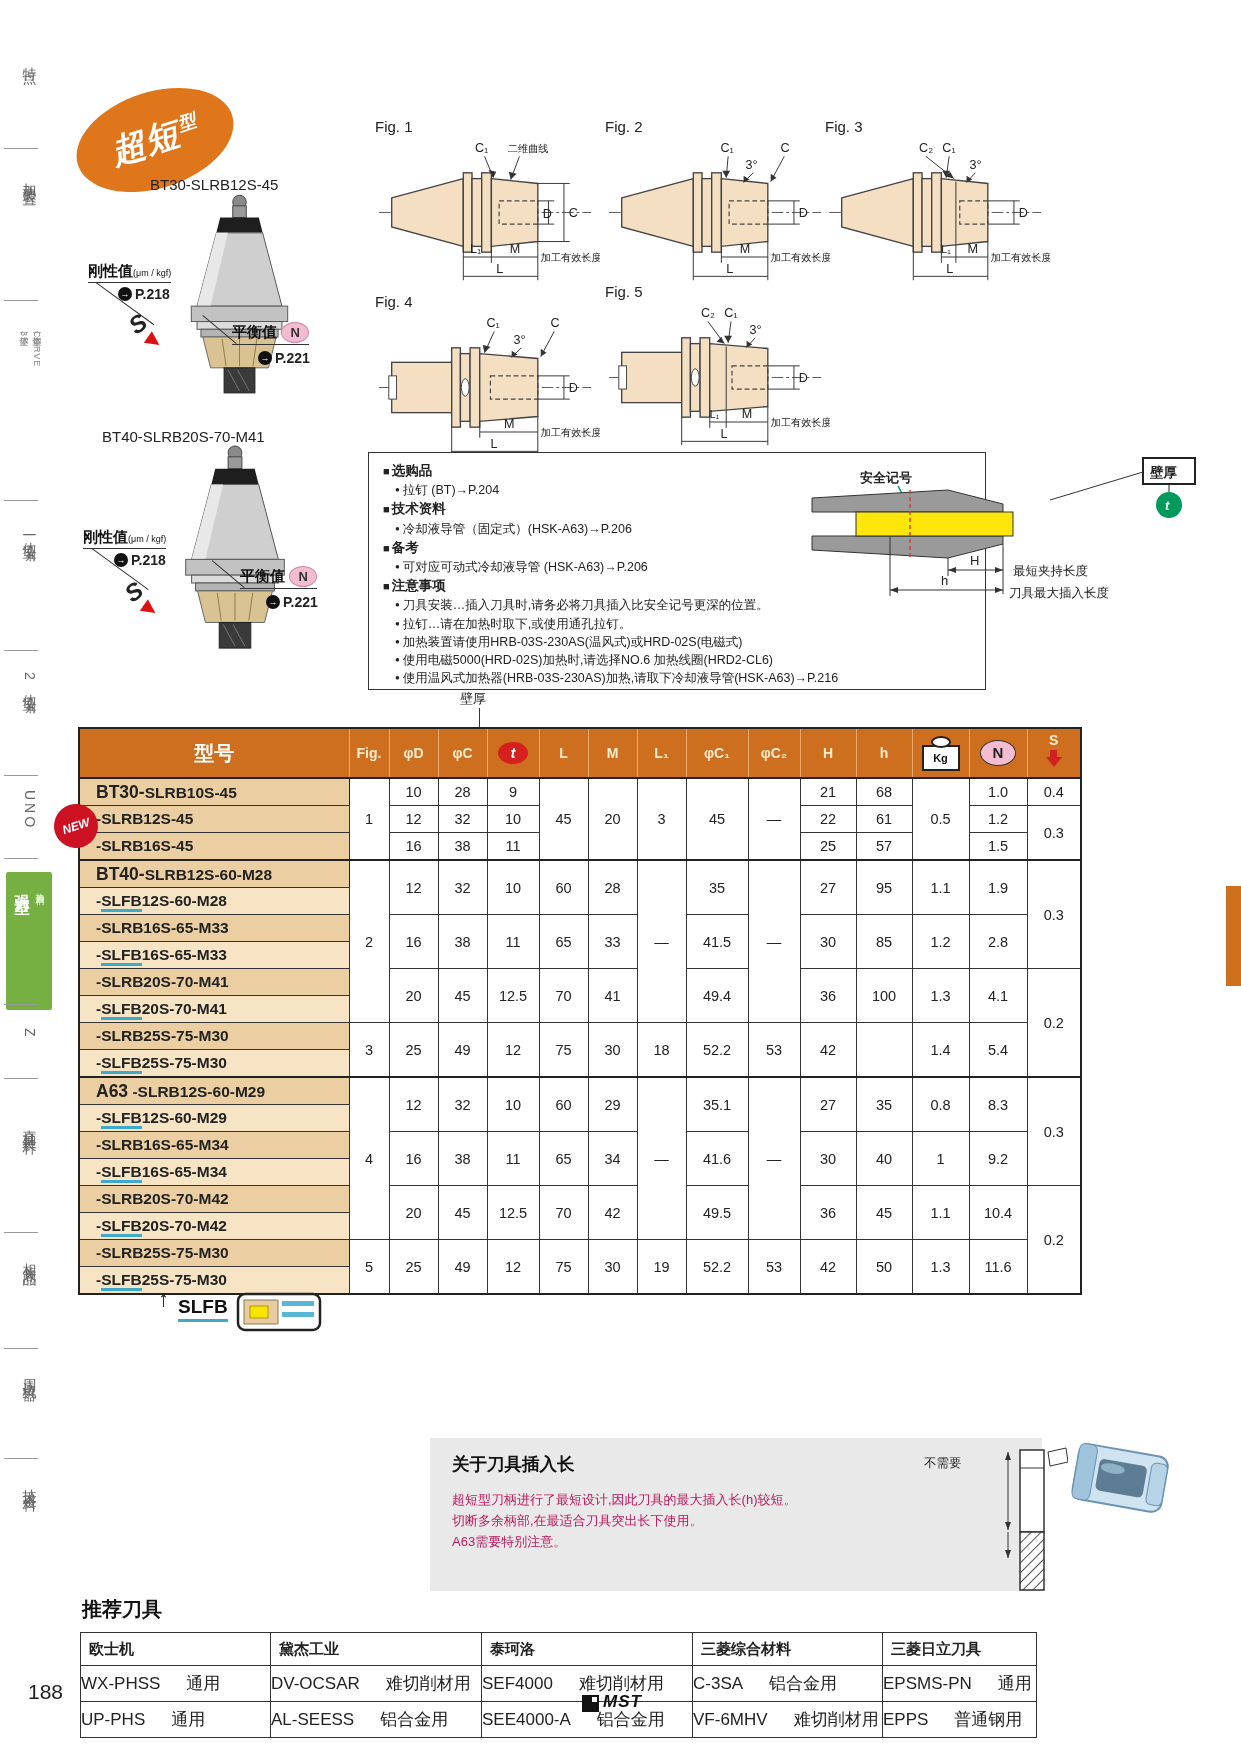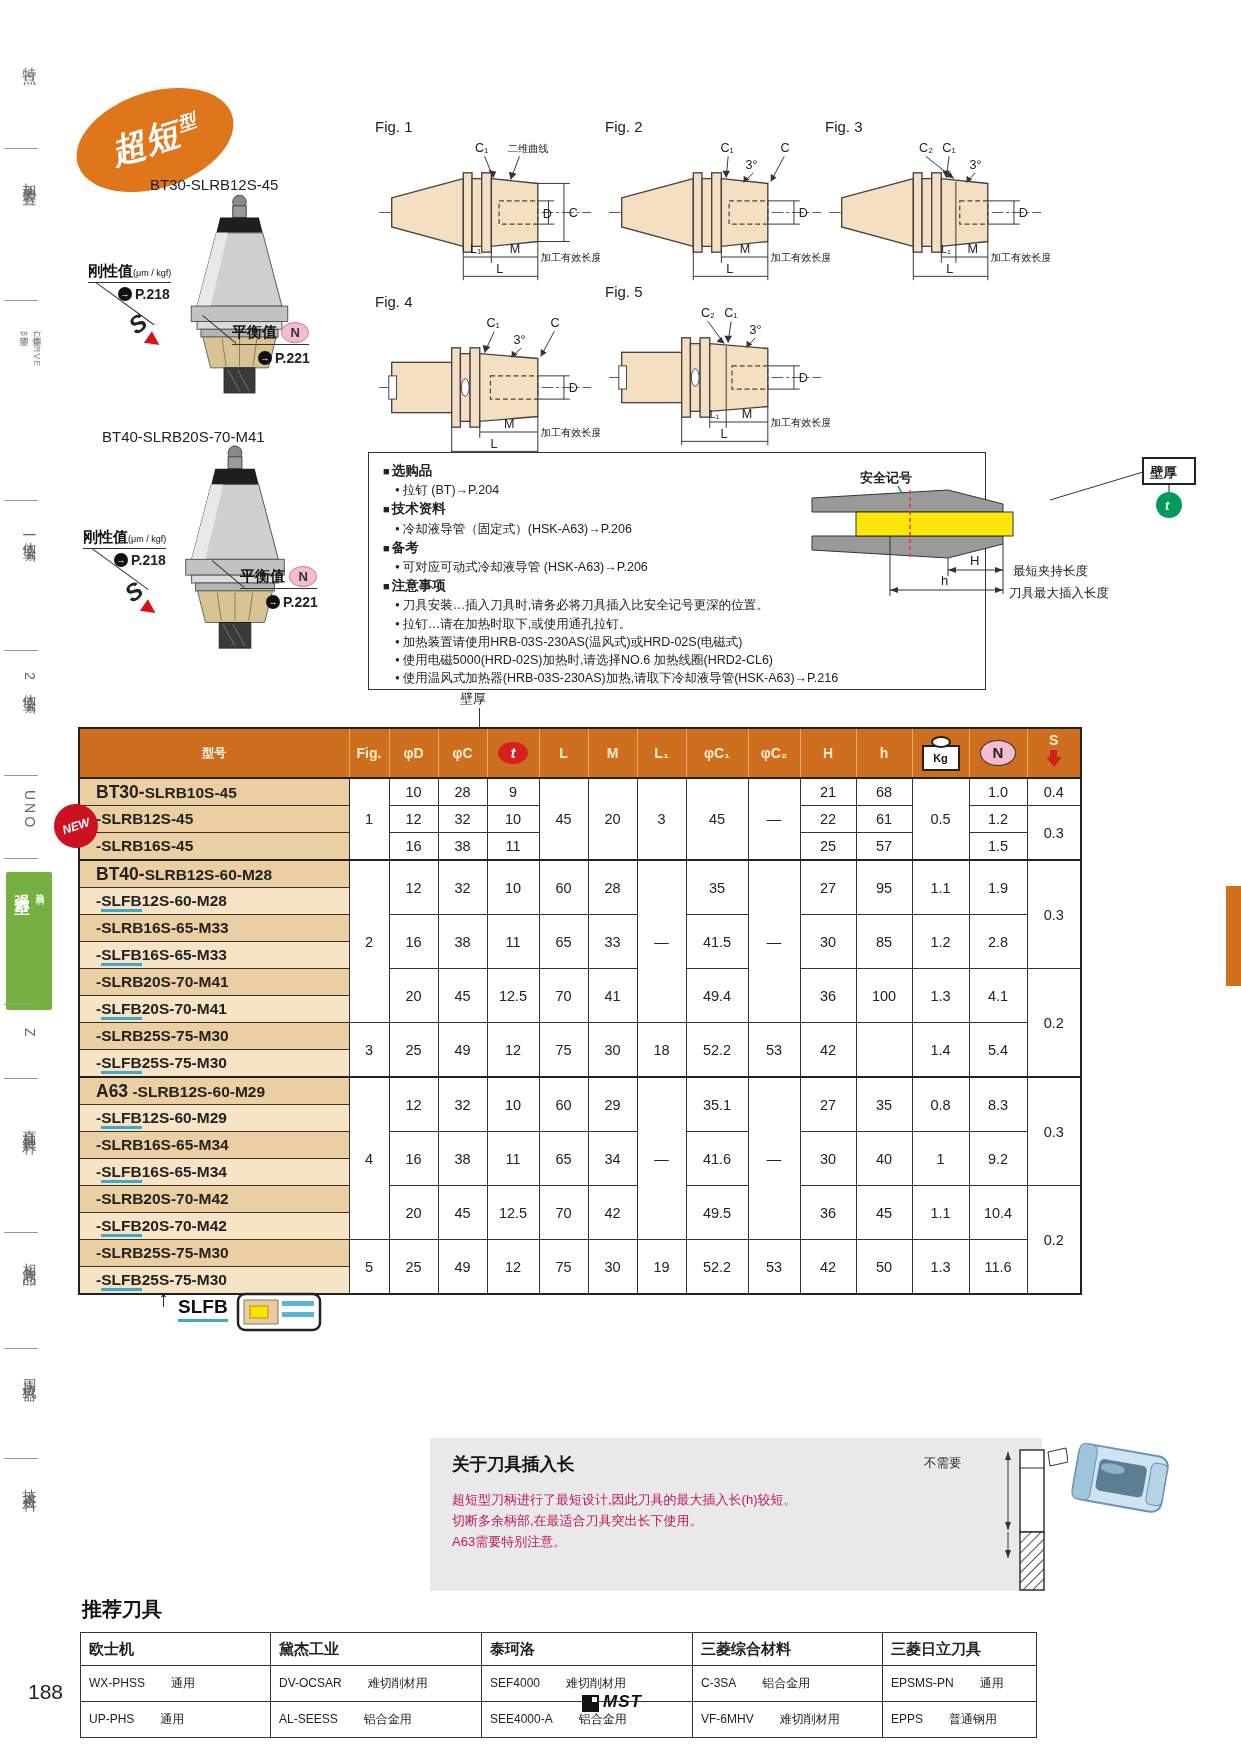--- a/index.html
+++ b/index.html
@@ -54,21 +54,21 @@
   .green{fill:#009A5C;font-weight:bold;font-size:15px;}
 
   
   .wallp{position:absolute;left:460px;top:690px;font-size:13px;color:#222;}
   .wallp-line{position:absolute;left:479px;top:708px;height:42px;border-left:1.5px solid #333;}
   .wallp-arr{position:absolute;left:474px;top:748px;width:0;height:0;border:6px solid transparent;border-top:9px solid #333;}
 
   
   table.spec{position:absolute;left:78px;top:727px;width:1002px;border-collapse:collapse;table-layout:fixed;border:2.2px solid #222;}
   table.spec th{background:#CE6E1F;color:#FFEDD0;font-size:14px;font-weight:bold;height:48px;border:1px solid #E8A86A;border-top:none;text-align:center;padding:0;}
-  table.spec th.c-model{color:#fff;font-size:12px;font-family:Liberation Mono, monospace;}
+  table.spec th.c-model{color:#fff;font-size:20px;font-family:Liberation Mono, monospace;}
   table.spec td{border:1px solid #333;height:26px;text-align:center;font-size:14.5px;padding:0;background:#fff;}
   table.spec td.model{background:#EBCFA2;text-align:left;padding-left:16px;font-weight:bold;font-size:15.5px;border-right:1.6px solid #222;}
   table.spec td.model b{font-size:17.5px;font-weight:900;}
   table.spec td.model .u{border-bottom:3px solid #3FA9CB;}
   table.spec td.model.slfb{background:#F6E4C4;}
   table.spec tr.group td{border-top:2.2px solid #222;}
   .tball{display:inline-block;background:#D5201F;color:#fff;border-radius:50%;width:30px;height:22px;line-height:22px;font-style:italic;font-weight:bold;font-size:14px;}
   .nball{display:inline-block;background:#F3BCD0;border:1.5px solid #333;color:#222;border-radius:50%;width:34px;height:24px;line-height:24px;font-weight:bold;font-size:15px;}
   .kgicon{display:inline-block;position:relative;background:#fff;border:2px solid #222;color:#111;font-size:11px;font-weight:bold;width:34px;height:22px;line-height:22px;margin-top:10px;}
   .kgicon::before{content:"";position:absolute;left:7px;top:-11px;width:16px;height:8px;background:#fff;border:2px solid #222;border-radius:50%;}
@@ -86,21 +86,21 @@
   .insnote .t{position:absolute;left:22px;top:14px;font-size:17.5px;font-weight:bold;color:#111;}
   .insnote .l{position:absolute;left:22px;top:52px;font-size:13px;line-height:1.6;color:#be185d;}
   .notneed{position:absolute;left:924px;top:1455px;font-size:12.5px;color:#222;}
   .colgfx{position:absolute;left:988px;top:1446px;}
   .colletgfx{position:absolute;left:1055px;top:1430px;}
 
   
   .rec-title{position:absolute;left:82px;top:1596px;font-size:20px;font-weight:bold;color:#111;}
   table.rec{position:absolute;left:80px;top:1632px;width:956px;border-collapse:collapse;table-layout:fixed;border:1.8px solid #333;}
   table.rec th{border:1px solid #333;text-align:left;font-size:15px;height:30px;padding-left:8px;background:#fff;border-bottom:1.6px solid #333;}
-  table.rec td{border:1px solid #333;height:33px;font-size:12px;padding-left:8px;background:#fff;margin-left:24px;}
+  table.rec td{border:1px solid #333;height:33px;font-size:17px;padding-left:0;background:#fff;margin-left:24px;}
   table.rec td .use{margin-left:26px;}
 
   
   .pageno{position:absolute;left:28px;top:1680px;font-size:21px;color:#222;}
   .brand{position:absolute;left:582px;top:1692px;display:flex;align-items:flex-end;gap:4px;}
   .brand .logo{width:17px;height:17px;background:#111;position:relative;}
   .brand .logo::after{content:"";position:absolute;right:2px;top:2px;width:5px;height:5px;background:#fff;}
   .brand .nm{font-size:17px;font-weight:900;font-style:italic;letter-spacing:1px;color:#111;}
 </style>
 </head>

